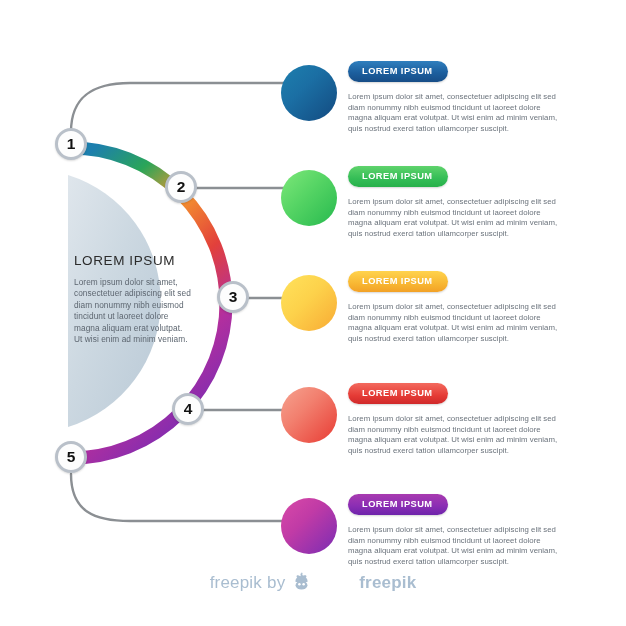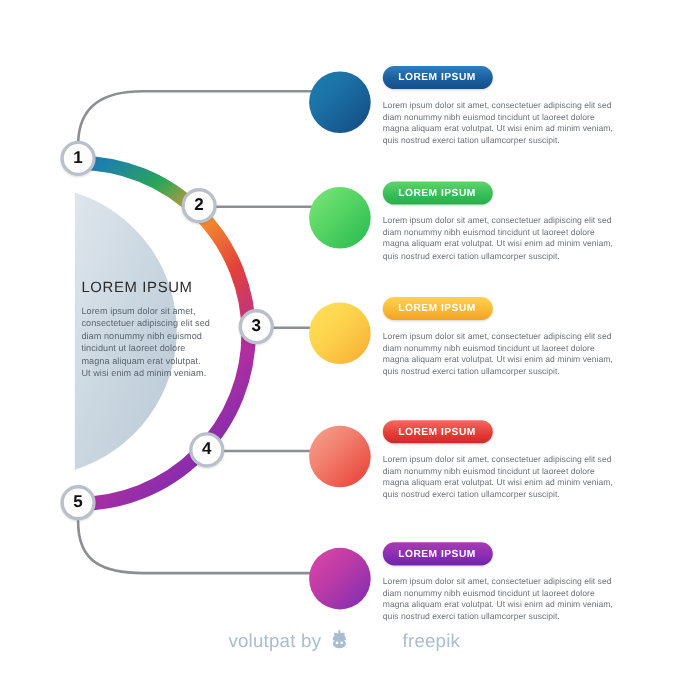--- a/index.html
+++ b/index.html
@@ -104,21 +104,21 @@
   
   #footer {
     position: absolute;
     left: 0; top: 572px;
     width: 626px;
     text-align: center;
     color: #a9bdd0;
     font-size: 17px;
     letter-spacing: 0.2px;
   }
-  #footer .fp-brand { font-weight: normal; margin-left: 41px; }
+  #footer .fp-brand { font-weight: bold; margin-left: 41px; }
   #footer .crown-icon { display: inline-block; vertical-align: -3px; margin: 0 2px; }
 </style>
 </head>
 <body>
 
 <div id="canvas">
 
   <svg id="art" viewBox="0 0 626 626">
     <defs>
       <linearGradient id="discGrad" x1="0" y1="0" x2="1" y2="1">
@@ -196,21 +196,21 @@
     </div>
   </div>
 
   <div class="step" style="left:55px;  top:128px">1</div>
   <div class="step" style="left:165px; top:171px">2</div>
   <div class="step" style="left:217px; top:281px">3</div>
   <div class="step" style="left:172px; top:393px">4</div>
   <div class="step" style="left:55px;  top:441px">5</div>
 
   <div id="footer">
-    <span>volutpat by</span>
+    <span>freepik by</span>
     <span class="crown-icon">
       <svg width="19" height="19" viewBox="0 0 24 24" fill="#a9bdd0">
         <path d="M12 1.6c-.75 0-1.35.6-1.35 1.35 0 .4.17.75.45 1l-.7 1.35C9.3 4.6 8.2 4.2 7.1 4.2c-.75 0-1.35.6-1.35 1.35 0 .6.38 1.1.92 1.28C5.3 7.9 4.4 9.5 4.4 11.3c0 .5.06.98.17 1.44h14.86c.11-.46.17-.94.17-1.44 0-1.8-.9-3.4-2.27-4.47.54-.18.92-.68.92-1.28 0-.75-.6-1.35-1.35-1.35-1.1 0-2.2.4-3.3.1l-.7-1.35c.28-.25.45-.6.45-1 0-.75-.6-1.35-1.35-1.35z"></path>
         <ellipse cx="12" cy="16.6" rx="7.5" ry="5.4"></ellipse>
         <circle cx="9.3" cy="15.6" r="1.6" fill="#ffffff"></circle>
         <circle cx="14.7" cy="15.6" r="1.6" fill="#ffffff"></circle>
       </svg>
     </span>
     <span class="fp-brand">freepik</span>
   </div>

